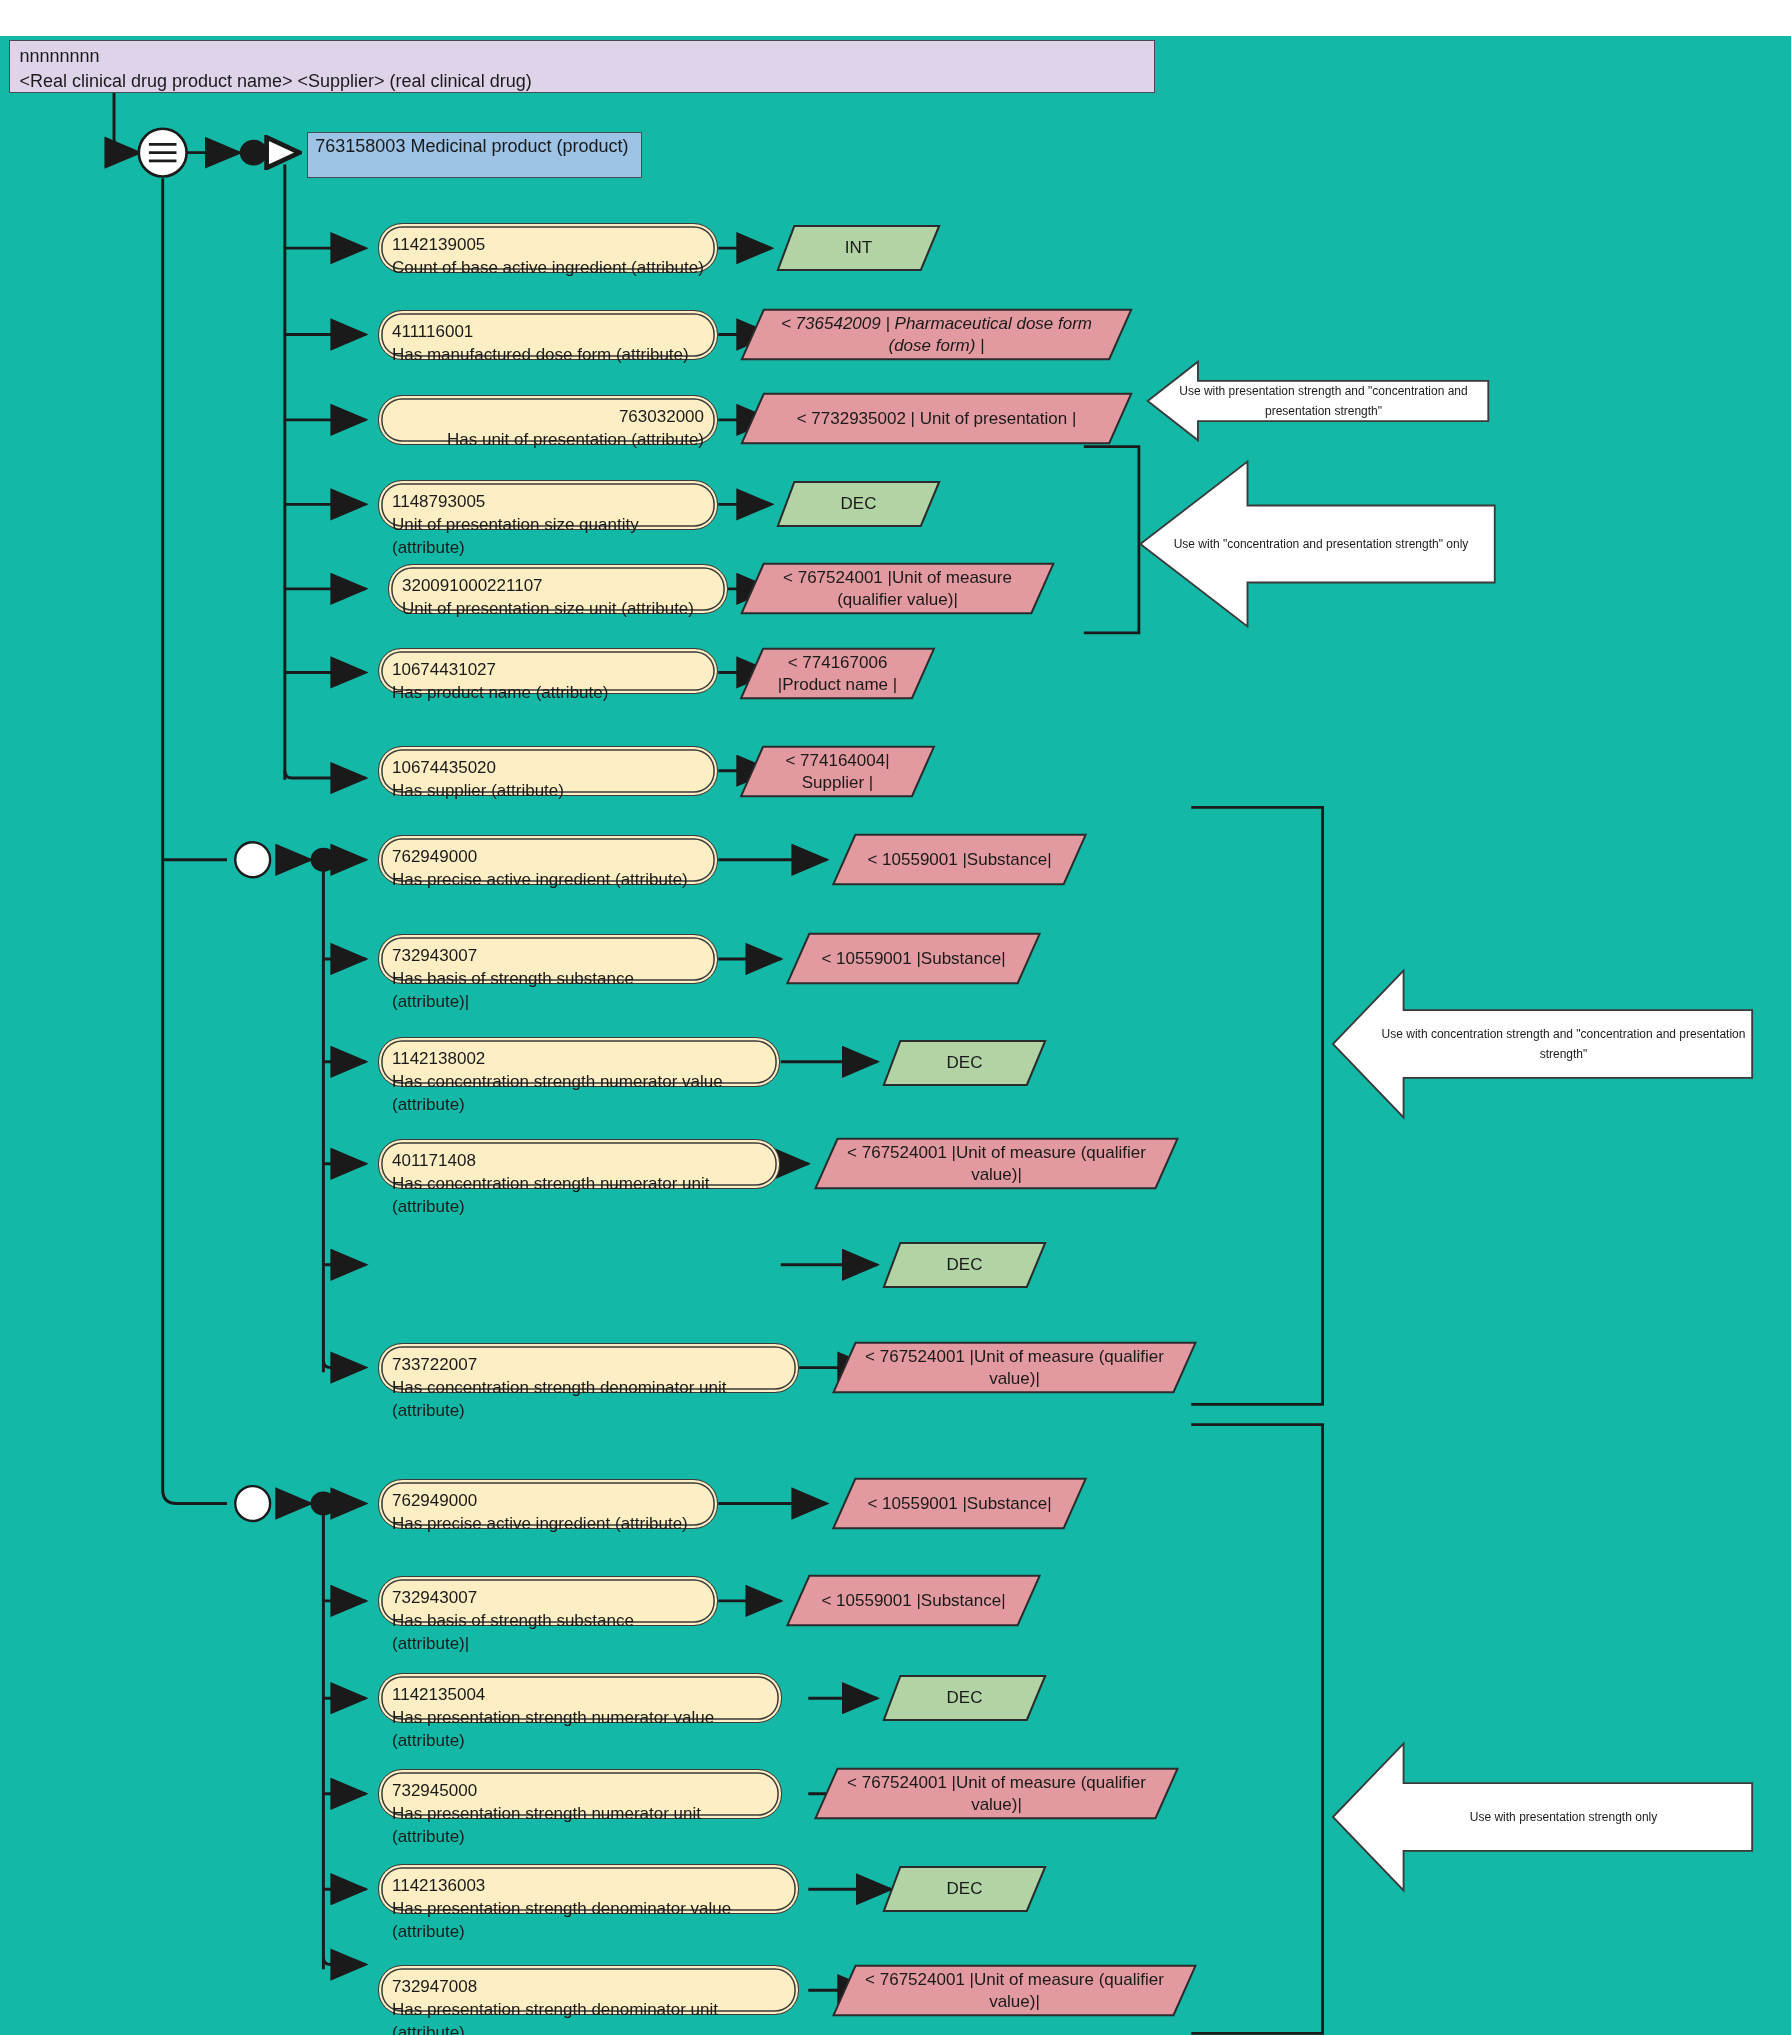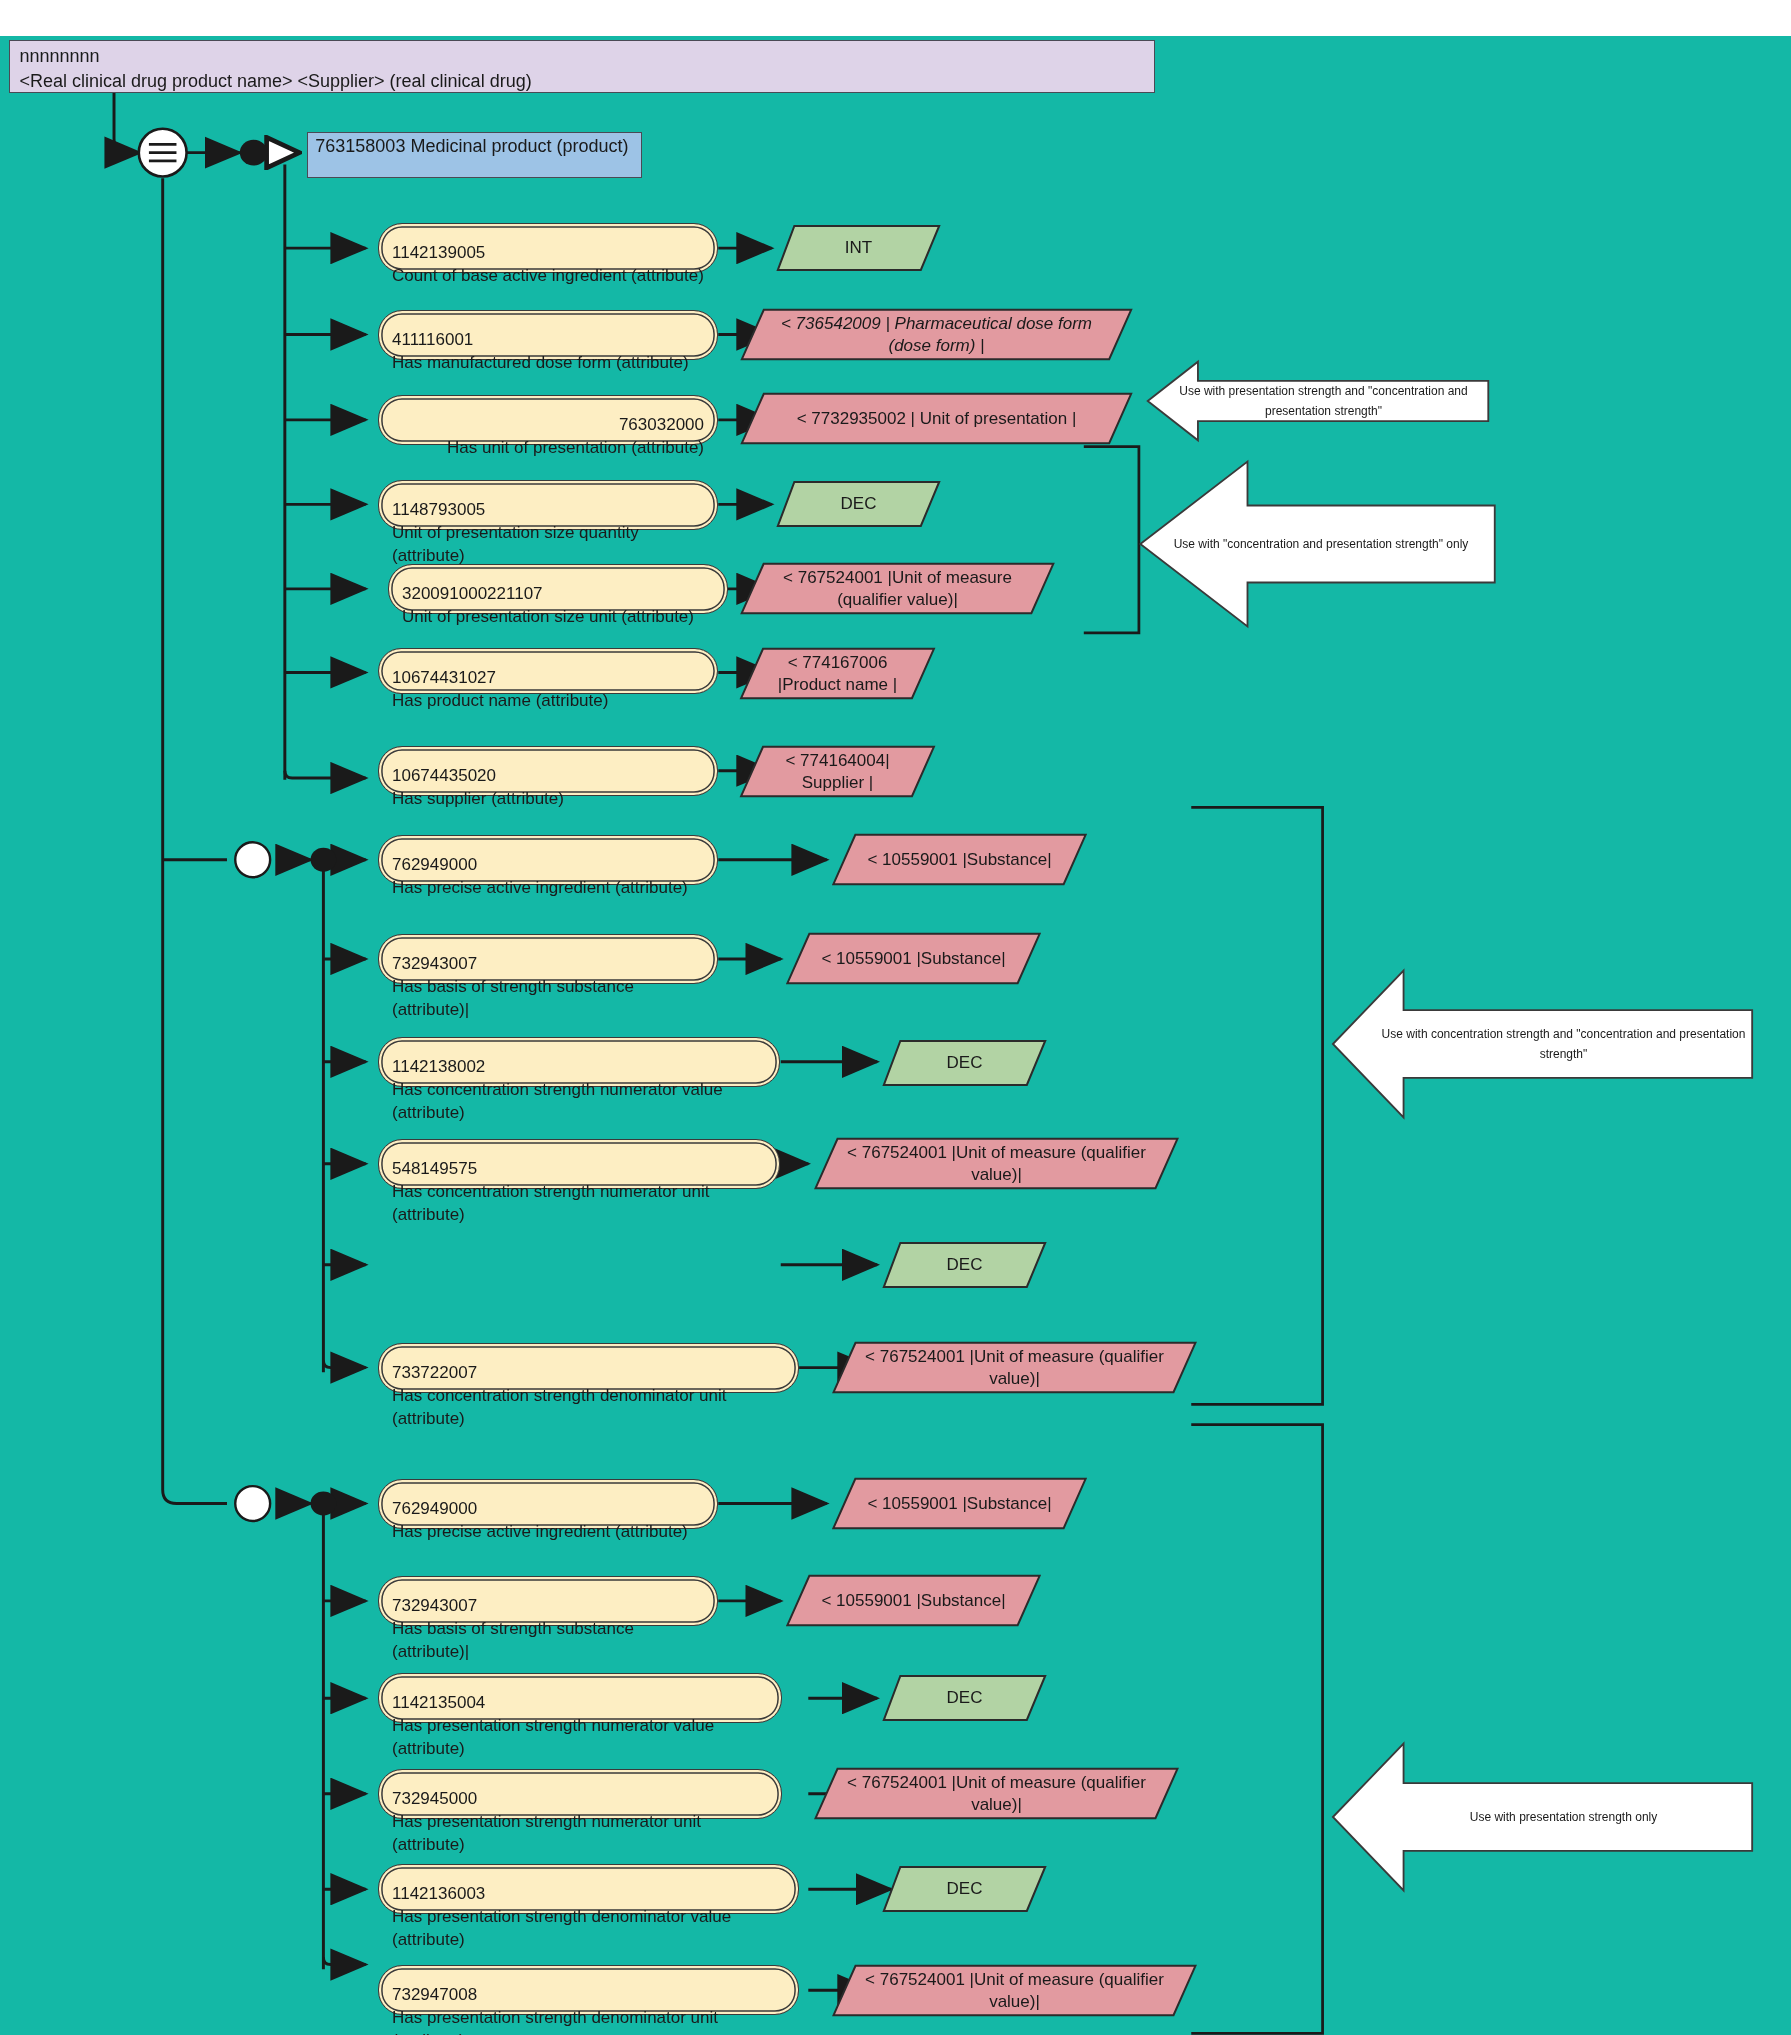--- a/index.html
+++ b/index.html
@@ -19,21 +19,21 @@
     position:absolute;left:307px;top:96px;width:335px;height:46px;
     background:#9dc3e6;border:1.8px solid #4a4a55;box-sizing:border-box;
     padding:1.8px 7.3px;font-size:18px;line-height:22px;color:#1a1a1a;
   }
 
   .attr{
     position:absolute;box-sizing:border-box;
     background:#fdeec3;border:1.5px solid #3a3a3a;border-radius:24px;
     box-shadow:inset 0 0 0 2.2px #fdeec3, inset 0 0 0 3.7px #3a3a3a;
     font-size:17px;line-height:23px;color:#1a1a1a;
-    padding:17px 13px;
+    padding:9px 13px;
   }
   .attr .sctid{display:block;}
   .attr .term{display:block;}
 
   .val{position:absolute;}
   .val svg{position:absolute;left:0;top:0;overflow:visible;}
   .val .vtxt{
     position:absolute;left:0;top:0;width:100%;height:100%;
     display:flex;align-items:center;justify-content:center;
     font-size:17px;line-height:22px;color:#1a1a1a;text-align:center;
@@ -244,21 +244,21 @@
   </div>
   <div class="attr" style="left:378px;top:898px;width:340px;height:50px;">
     <span class="sctid">732943007</span>
     <span class="term">Has basis of strength substance (attribute)|</span>
   </div>
   <div class="attr" style="left:378px;top:1001px;width:402px;height:50px;">
     <span class="sctid">1142138002</span>
     <span class="term">Has concentration strength numerator value (attribute)</span>
   </div>
   <div class="attr" style="left:378px;top:1103px;width:402px;height:50px;">
-    <span class="sctid">548149575</span>
+    <span class="sctid">401171408</span>
     <span class="term"> Has concentration strength numerator unit (attribute)</span>
   </div>
   <div class="attr" style="left:378px;top:1307px;width:421px;height:50px;">
     <span class="sctid">733722007</span>
     <span class="term">Has concentration strength denominator unit (attribute)</span>
   </div>
 
   <div class="val concept" style="left:831px;top:797px;width:257px;height:53px;">
     <svg width="257" height="53" viewBox="0 0 280 58">
         <polygon class="poly" points="26,2 278,2 254,56 2,56"></polygon>

